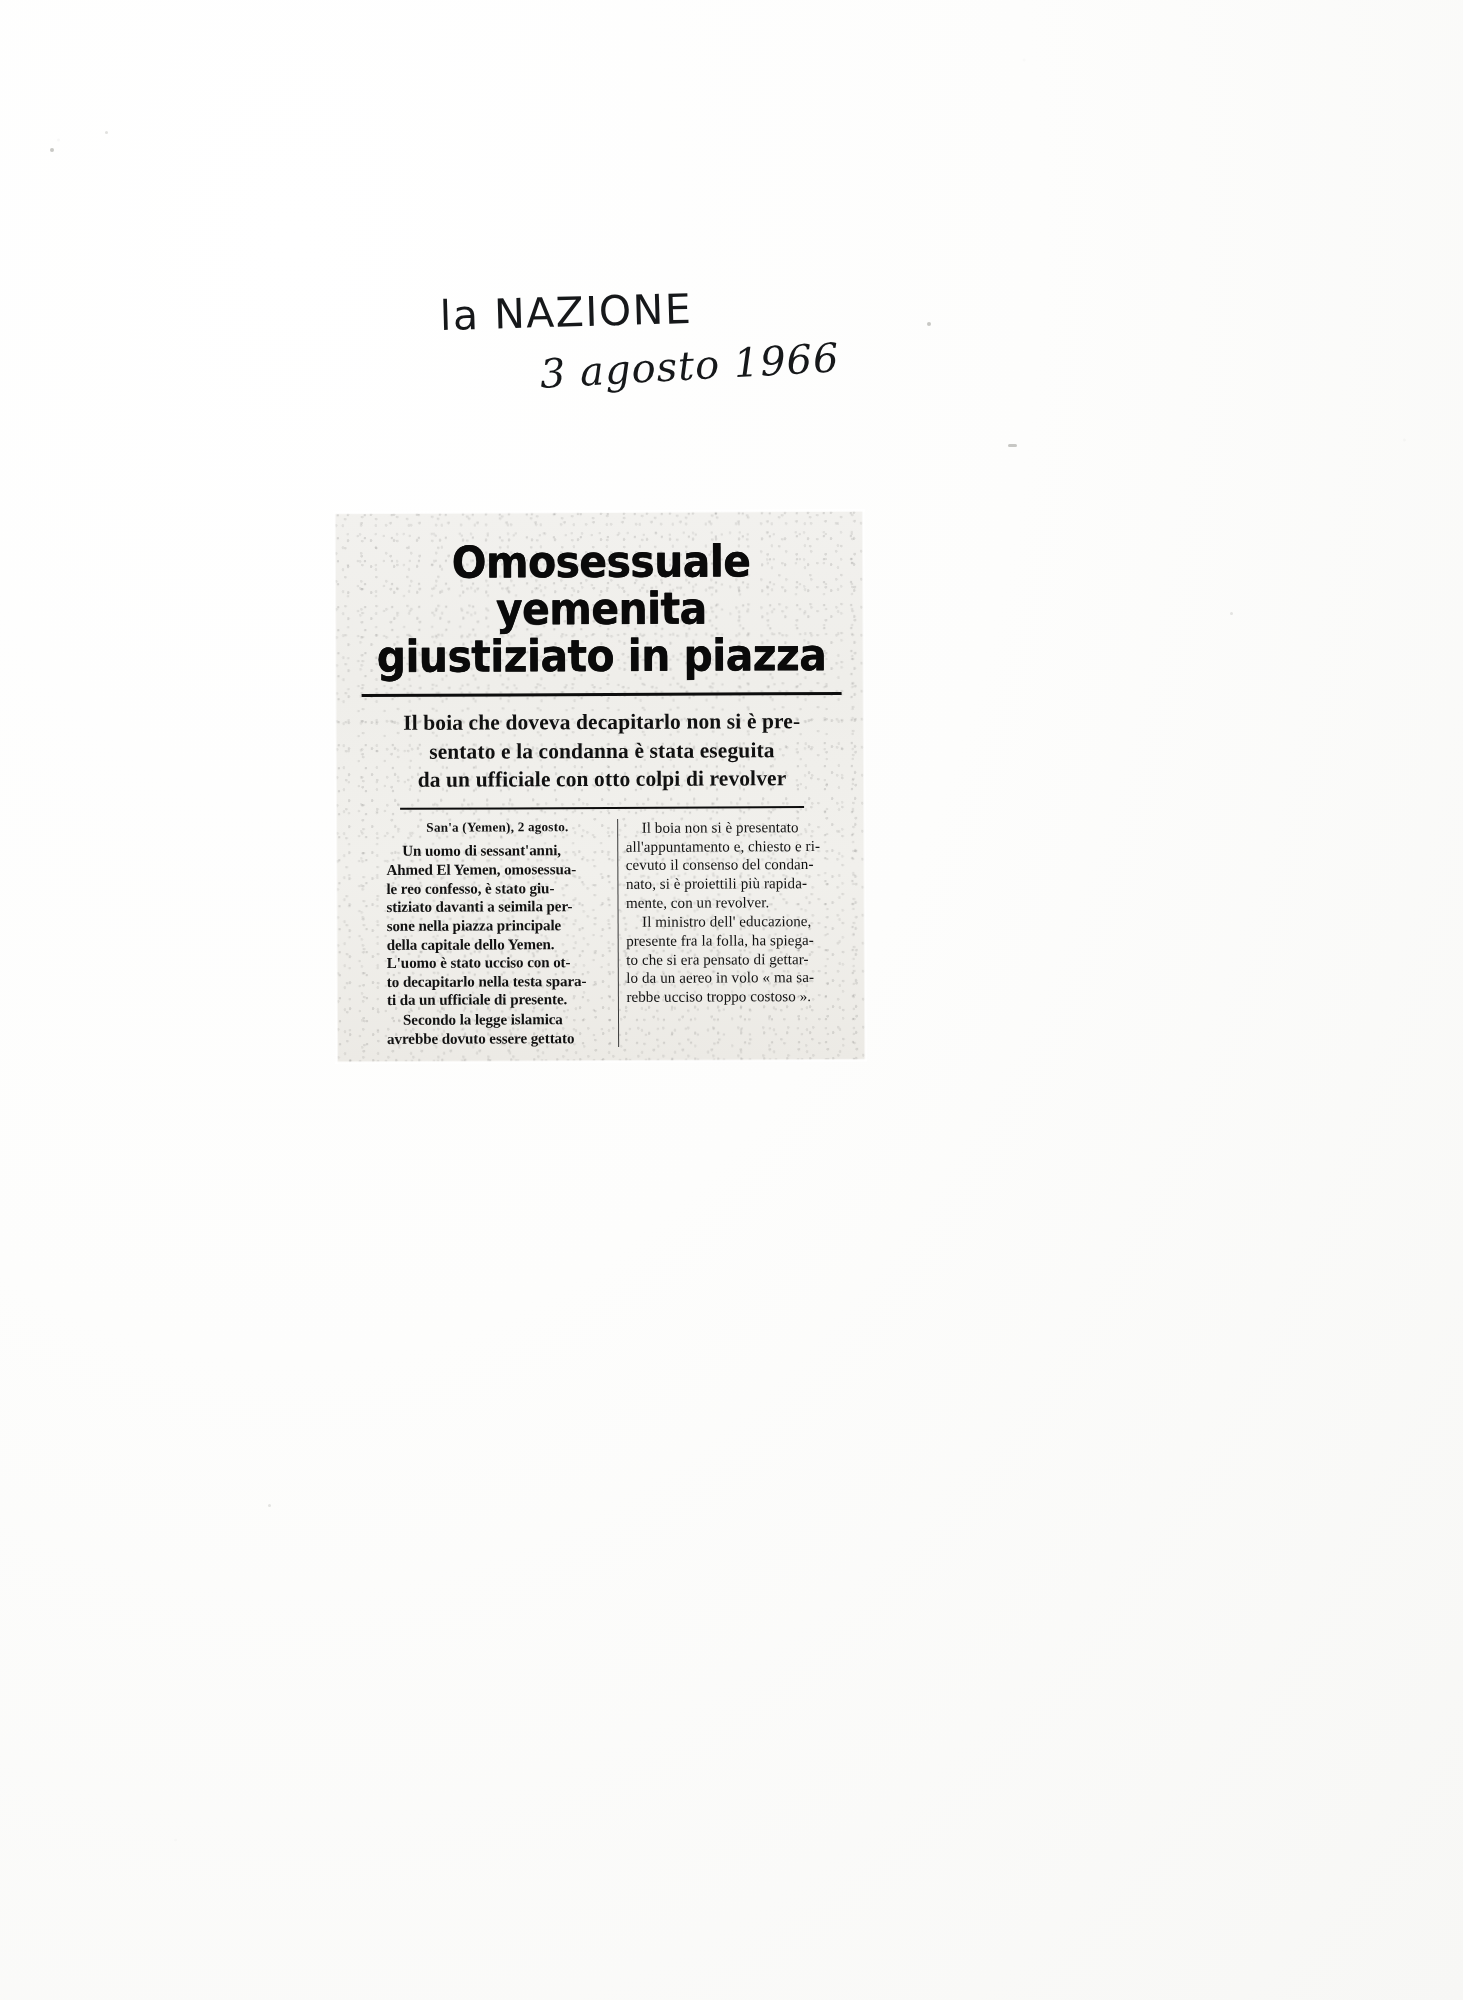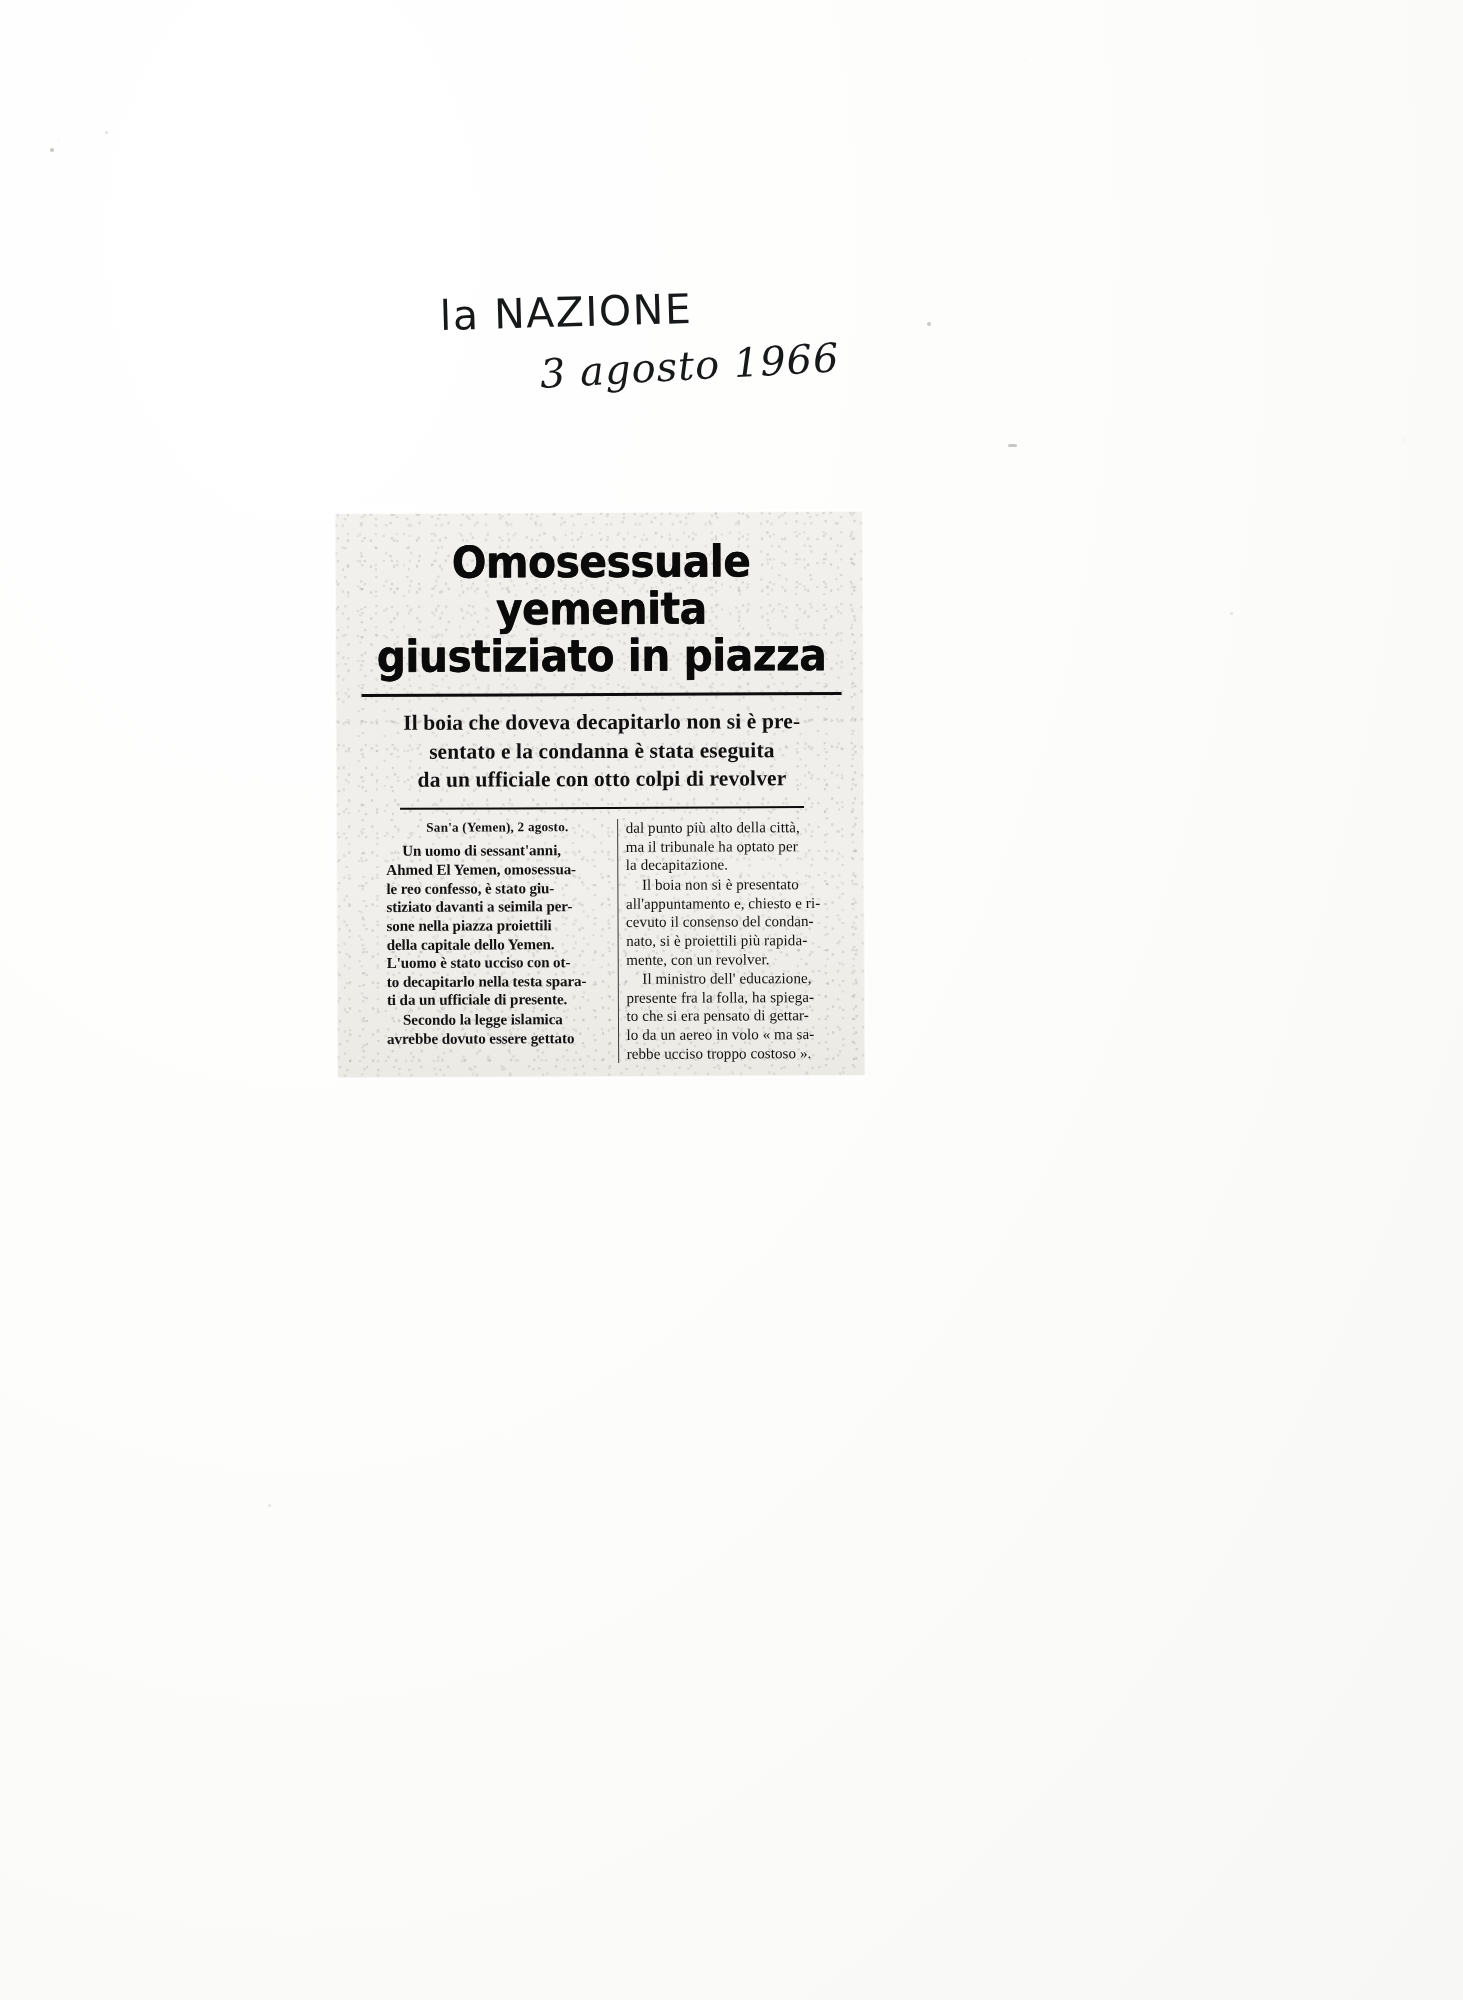--- a/index.html
+++ b/index.html
@@ -241,38 +241,33 @@
 
       <div class="cols">
 
         <div class="col left">
           <div class="dateline">San'a (Yemen), 2 agosto.</div>
           <p class="para">
               <span class="nowrapline"><span class="ind"></span>Un uomo di sessant'anni,</span>
               <span class="nowrapline">Ahmed El Yemen, omosessua-</span>
               <span class="nowrapline">le reo confesso, è stato giu-</span>
               <span class="nowrapline">stiziato davanti a seimila per-</span>
-              <span class="nowrapline">sone nella piazza proiettili</span>
+              <span class="nowrapline">sone nella piazza principale</span>
               <span class="nowrapline">della capitale dello Yemen.</span>
               <span class="nowrapline">L'uomo è stato ucciso con ot-</span>
               <span class="nowrapline">to decapitarlo nella testa spara-</span>
               <span class="nowrapline">ti da un ufficiale di presente.</span>
             </p>
           <p class="para">
               <span class="nowrapline"><span class="ind"></span>Secondo la legge islamica</span>
               <span class="nowrapline">avrebbe dovuto essere gettato</span>
             </p>
         </div>
 
         <div class="col right">
-          <p class="para">
-              <span class="nowrapline">dal punto più alto della città,</span>
-              <span class="nowrapline">ma il tribunale ha optato per</span>
-              <span class="nowrapline">la decapitazione.</span>
-            </p>
           <p class="para">
               <span class="nowrapline"><span class="ind"></span>Il boia non si è presentato</span>
               <span class="nowrapline">all'appuntamento e, chiesto e ri-</span>
               <span class="nowrapline">cevuto il consenso del condan-</span>
               <span class="nowrapline">nato, si è proiettili più rapida-</span>
               <span class="nowrapline">mente, con un revolver.</span>
             </p>
           <p class="para">
               <span class="nowrapline"><span class="ind"></span>Il ministro dell' educazione,</span>
               <span class="nowrapline">presente fra la folla, ha spiega-</span>

